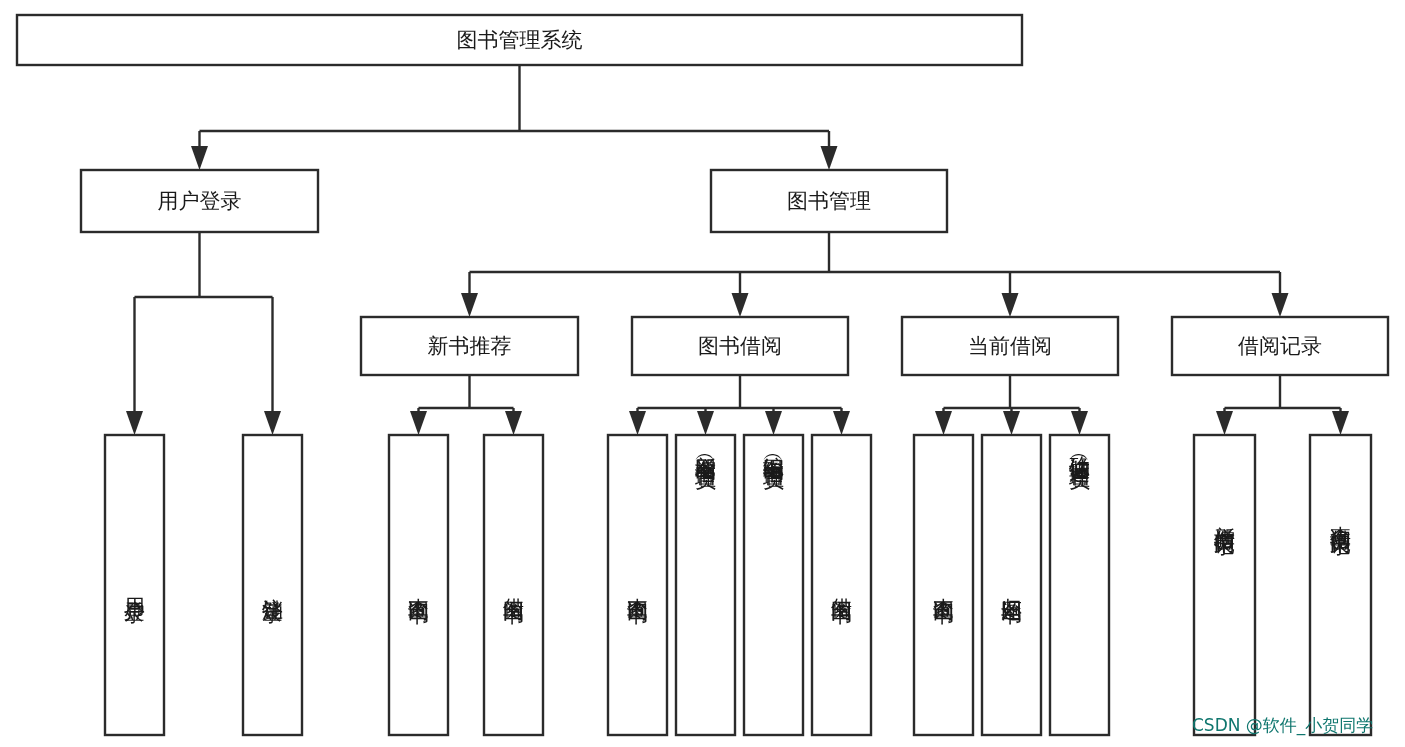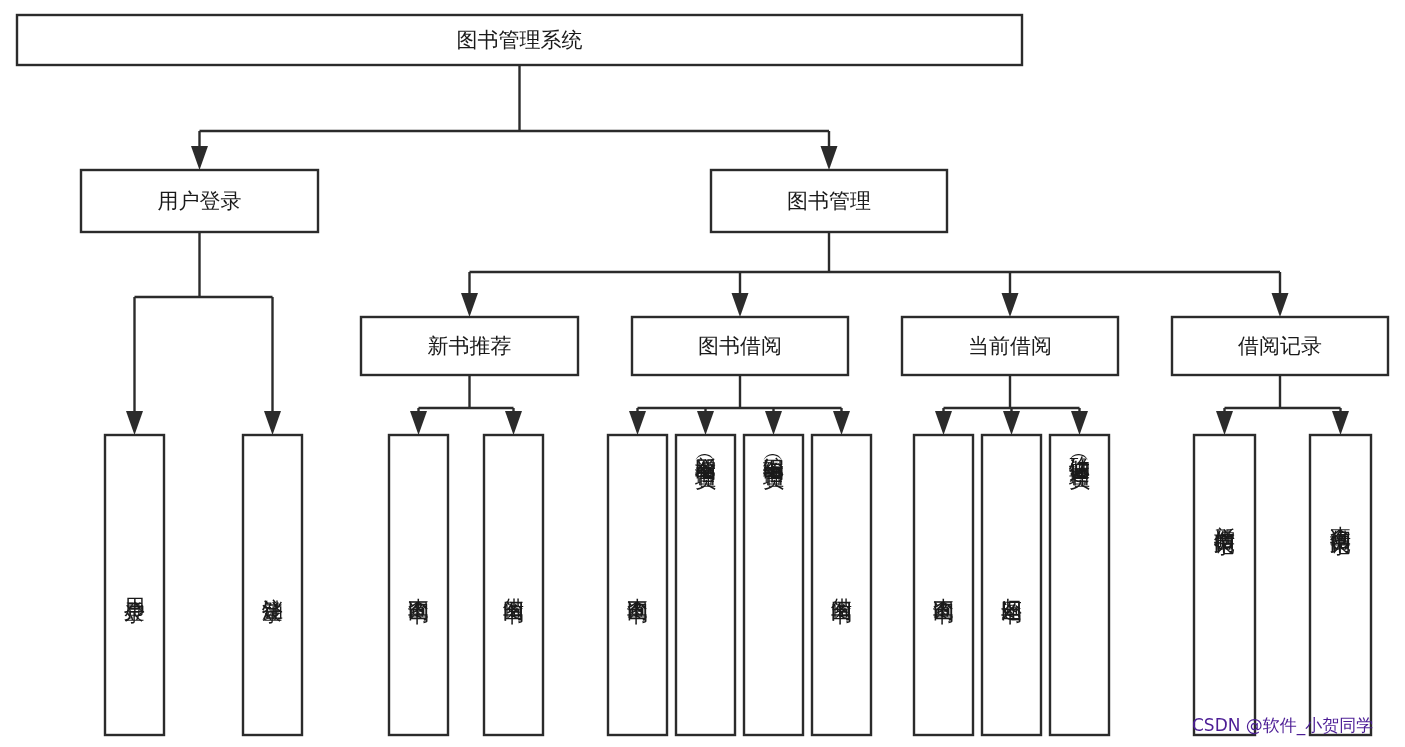--- a/index.html
+++ b/index.html
@@ -48,21 +48,21 @@
   .arrow-head {
     fill: #2b2b2b;
     stroke: none;
   }
   .watermark {
     position: absolute;
     left: 1192px;
     top: 714px;
     font-family: "DejaVu Sans", "Liberation Sans", sans-serif;
     font-size: 17px;
-    color: #4c1d95;
+    color: #0f766e;
     white-space: nowrap;
     user-select: none;
   }
 </style>
 </head>
 <body>
 
 <svg id="diagram" viewBox="0 0 1405 747" xmlns="http://www.w3.org/2000/svg">
 
   <g>

